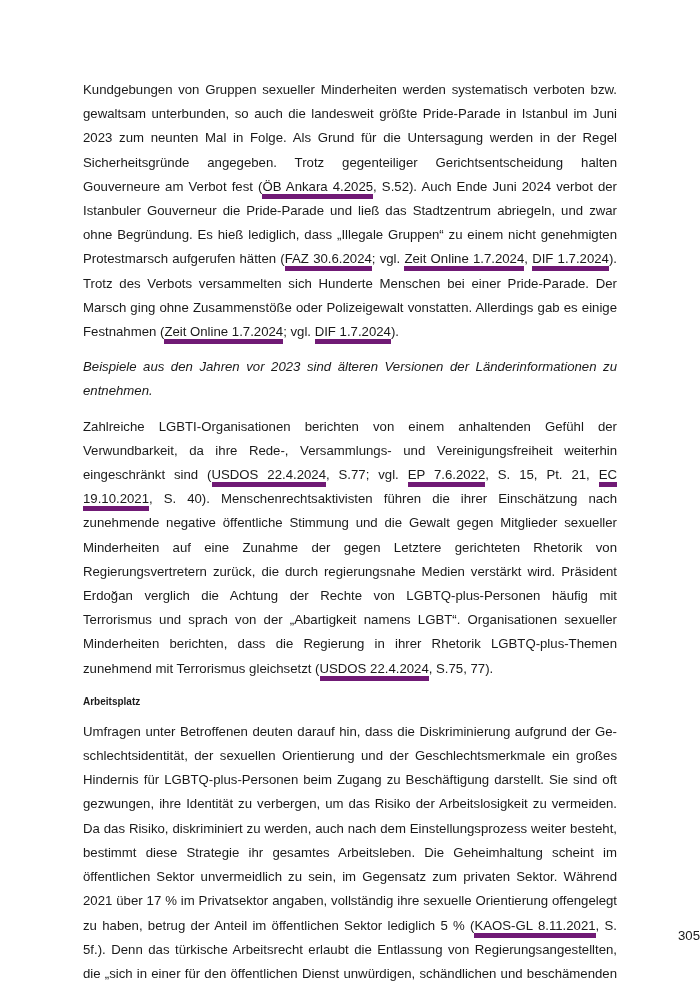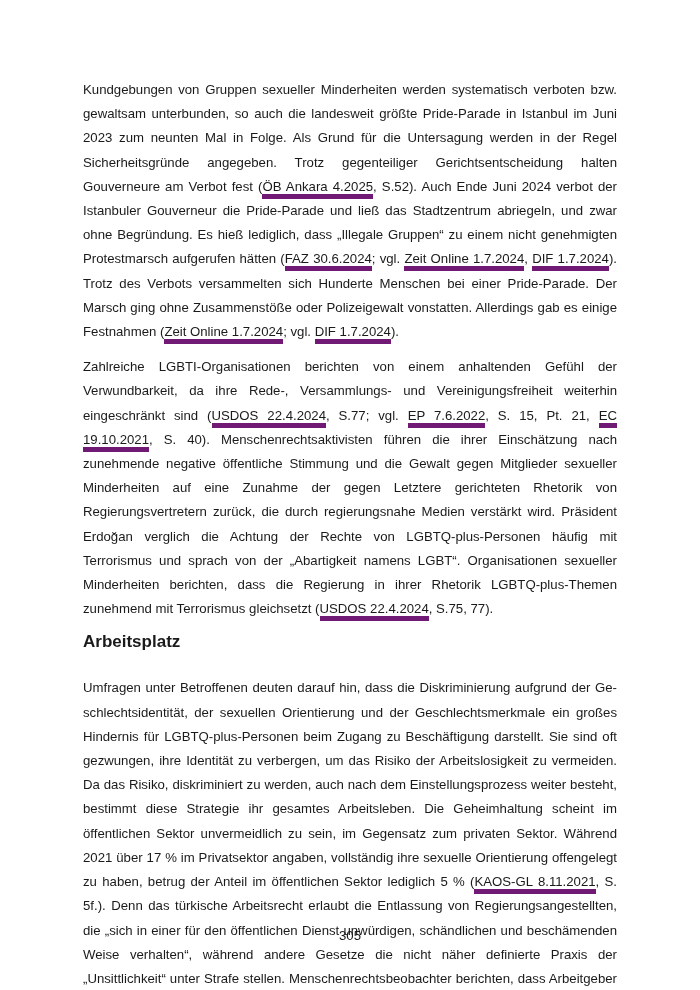--- a/index.html
+++ b/index.html
@@ -1,26 +1,27 @@
 <!DOCTYPE html>
 <html><head>
 <meta charset="utf-8">
 <style>
   html, body { margin: 0; padding: 0; background: #ffffff; }
   body { width: 700px; height: 990px; position: relative; overflow: hidden;
          font-family: "Liberation Sans", sans-serif; color: #1a1a1a; }
   .page { position: absolute; left: 83px; top: 78px; width: 534px; }
   p { margin: 0 0 11px 0; font-size: 13.2px; line-height: 24.2px; text-align: justify; hyphens: manual; }
   p.italic { font-style: italic; }
-  h3 { margin: 0 0 24px 0; font-size: 17px; line-height: 20px; font-weight: bold; }
+  h3 { margin: 0 0 8px 0; font-size: 10px; line-height: 20px; font-weight: bold; }
   a.ref { color: #1a1a1a; text-decoration: none; border-bottom: 5px solid #701a75; padding-bottom: 0px; }
-  .pagenum { position: absolute; top: 928px; left: 0; width: 700px; text-align: center; font-size: 13.2px; }
+  .pagenum { position: absolute; top: 928px; left: 0; width: 700px; text-align: right; font-size: 13.2px; }
 </style>
 </head>
 <body>
 
 <div class="page" id="content">
     <p><span>Kundgebungen von Gruppen sexueller Minderheiten werden systematisch verboten bzw. ge­waltsam unterbunden, so auch die landesweit größte Pride-Parade in Istanbul im Juni 2023 zum neunten Mal in Folge. Als Grund für die Untersagung werden in der Regel Sicherheitsgründe angegeben. Trotz gegenteiliger Gerichtsentscheidung halten Gouverneure am Verbot fest (</span><a class="ref">ÖB Ankara 4.2025</a><span>, S.52). Auch Ende Juni 2024 verbot der Istanbuler Gouverneur die  Pride-Parade und ließ das Stadtzentrum abriegeln, und zwar ohne Begründung. Es hieß lediglich, dass „Ille­gale Gruppen“ zu einem nicht genehmigten Protestmarsch aufgerufen hätten (</span><a class="ref">FAZ 30.6.2024</a><span>; vgl. </span><a class="ref">Zeit Online 1.7.2024</a><span>, </span><a class="ref">DIF 1.7.2024</a><span>). Trotz des Verbots versammelten sich Hunderte Men­schen bei einer Pride-Parade. Der Marsch ging ohne Zusammenstöße oder Polizeigewalt von­statten. Allerdings gab es einige Festnahmen (</span><a class="ref">Zeit Online 1.7.2024</a><span>; vgl. </span><a class="ref">DIF 1.7.2024</a><span>).</span></p>
+    <p class="italic"><span>Beispiele aus den Jahren vor 2023 sind älteren Versionen der Länderinformationen zu entneh­men.</span></p>
     <p><span>Zahlreiche LGBTI-Organisationen berichten von einem anhaltenden Gefühl der Verwundbarkeit, da ihre Rede-, Versammlungs- und Vereinigungsfreiheit weiterhin eingeschränkt sind (</span><a class="ref">USDOS 22.4.2024</a><span>, S.77; vgl. </span><a class="ref">EP 7.6.2022</a><span>, S. 15, Pt. 21, </span><a class="ref">EC 19.10.2021</a><span>, S. 40). Menschenrechtsakti­visten führen die ihrer Einschätzung nach zunehmende negative öffentliche Stimmung und die Gewalt gegen Mitglieder sexueller Minderheiten auf eine Zunahme der gegen Letztere gerich­teten Rhetorik von Regierungsvertretern zurück, die durch regierungsnahe Medien verstärkt wird. Präsident Erdoğan verglich die Achtung der Rechte von LGBTQ-plus-Personen häufig mit Terrorismus und sprach von der „Abartigkeit namens LGBT“. Organisationen sexueller Minder­heiten berichten, dass die Regierung in ihrer Rhetorik LGBTQ-plus-Themen zunehmend mit Terrorismus gleichsetzt (</span><a class="ref">USDOS 22.4.2024</a><span>, S.75, 77).</span></p>
     <h3><span>Arbeitsplatz</span></h3>
     <p><span>Umfragen unter Betroffenen deuten darauf hin, dass die Diskriminierung aufgrund der Ge­schlechtsidentität, der sexuellen Orientierung und der Geschlechtsmerkmale ein großes Hinder­nis für LGBTQ-plus-Personen beim Zugang zu Beschäftigung darstellt. Sie sind oft gezwungen, ihre Identität zu verbergen, um das Risiko der Arbeitslosigkeit zu vermeiden. Da das Risiko, diskriminiert zu werden, auch nach dem Einstellungsprozess weiter besteht, bestimmt diese Strategie ihr gesamtes Arbeitsleben. Die Geheimhaltung scheint im öffentlichen Sektor unver­meidlich zu sein, im Gegensatz zum privaten Sektor. Während 2021 über 17 % im Privatsektor angaben, vollständig ihre sexuelle Orientierung offengelegt zu haben, betrug der Anteil im öf­fentlichen Sektor lediglich 5 % (</span><a class="ref">KAOS-GL 8.11.2021</a><span>, S. 5f.). Denn das türkische Arbeitsrecht erlaubt die Entlassung von Regierungsangestellten, die „sich in einer für den öffentlichen Dienst unwürdigen, schändlichen und beschämenden Weise verhalten“, während andere Gesetze die nicht näher definierte Praxis der „Unsittlichkeit“ unter Strafe stellen. Menschenrechtsbeobachter berichten, dass Arbeitgeber diese Bestimmungen nutzen, um Mitglieder sexueller Minderheiten zu diskriminieren (</span></p>
   </div>
 <div class="pagenum">305</div>
 
 </body></html>

